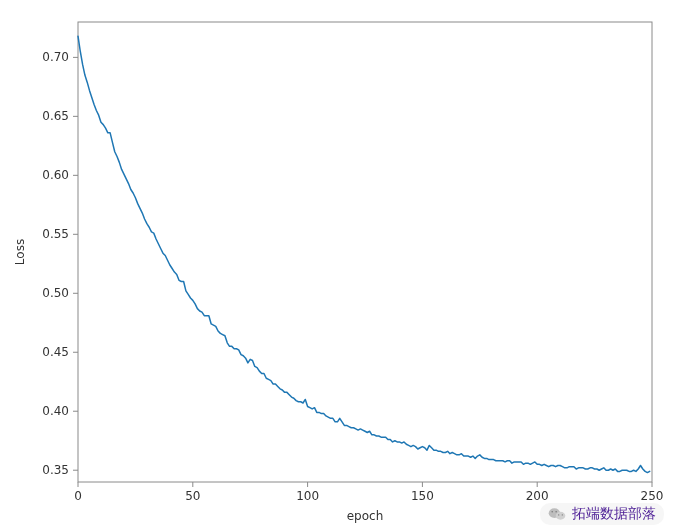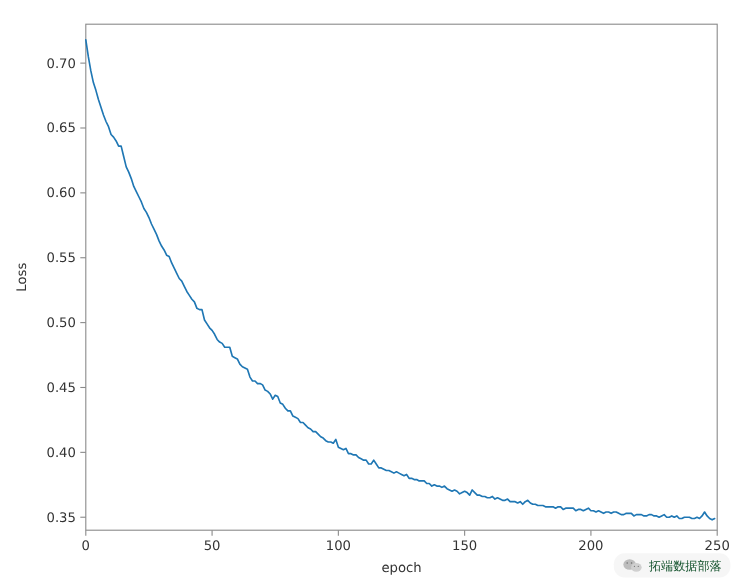--- a/index.html
+++ b/index.html
@@ -46,22 +46,22 @@
   .watermark {
     position: absolute;
     right: 14px;
     bottom: 6px;
     display: flex;
     align-items: center;
     gap: 6px;
     padding: 2px 8px;
     border-radius: 10px;
     background: rgba(245,245,245,0.85);
-    font-size: 11px;
-    color: #14532d;
+    font-size: 14px;
+    color: #4c1d95;
     pointer-events: none;
   }
   .watermark .wx-icon {
     width: 18px; height: 18px;
     display: inline-flex;
     align-items: center;
   }
 </style>
 </head>
 <body>

